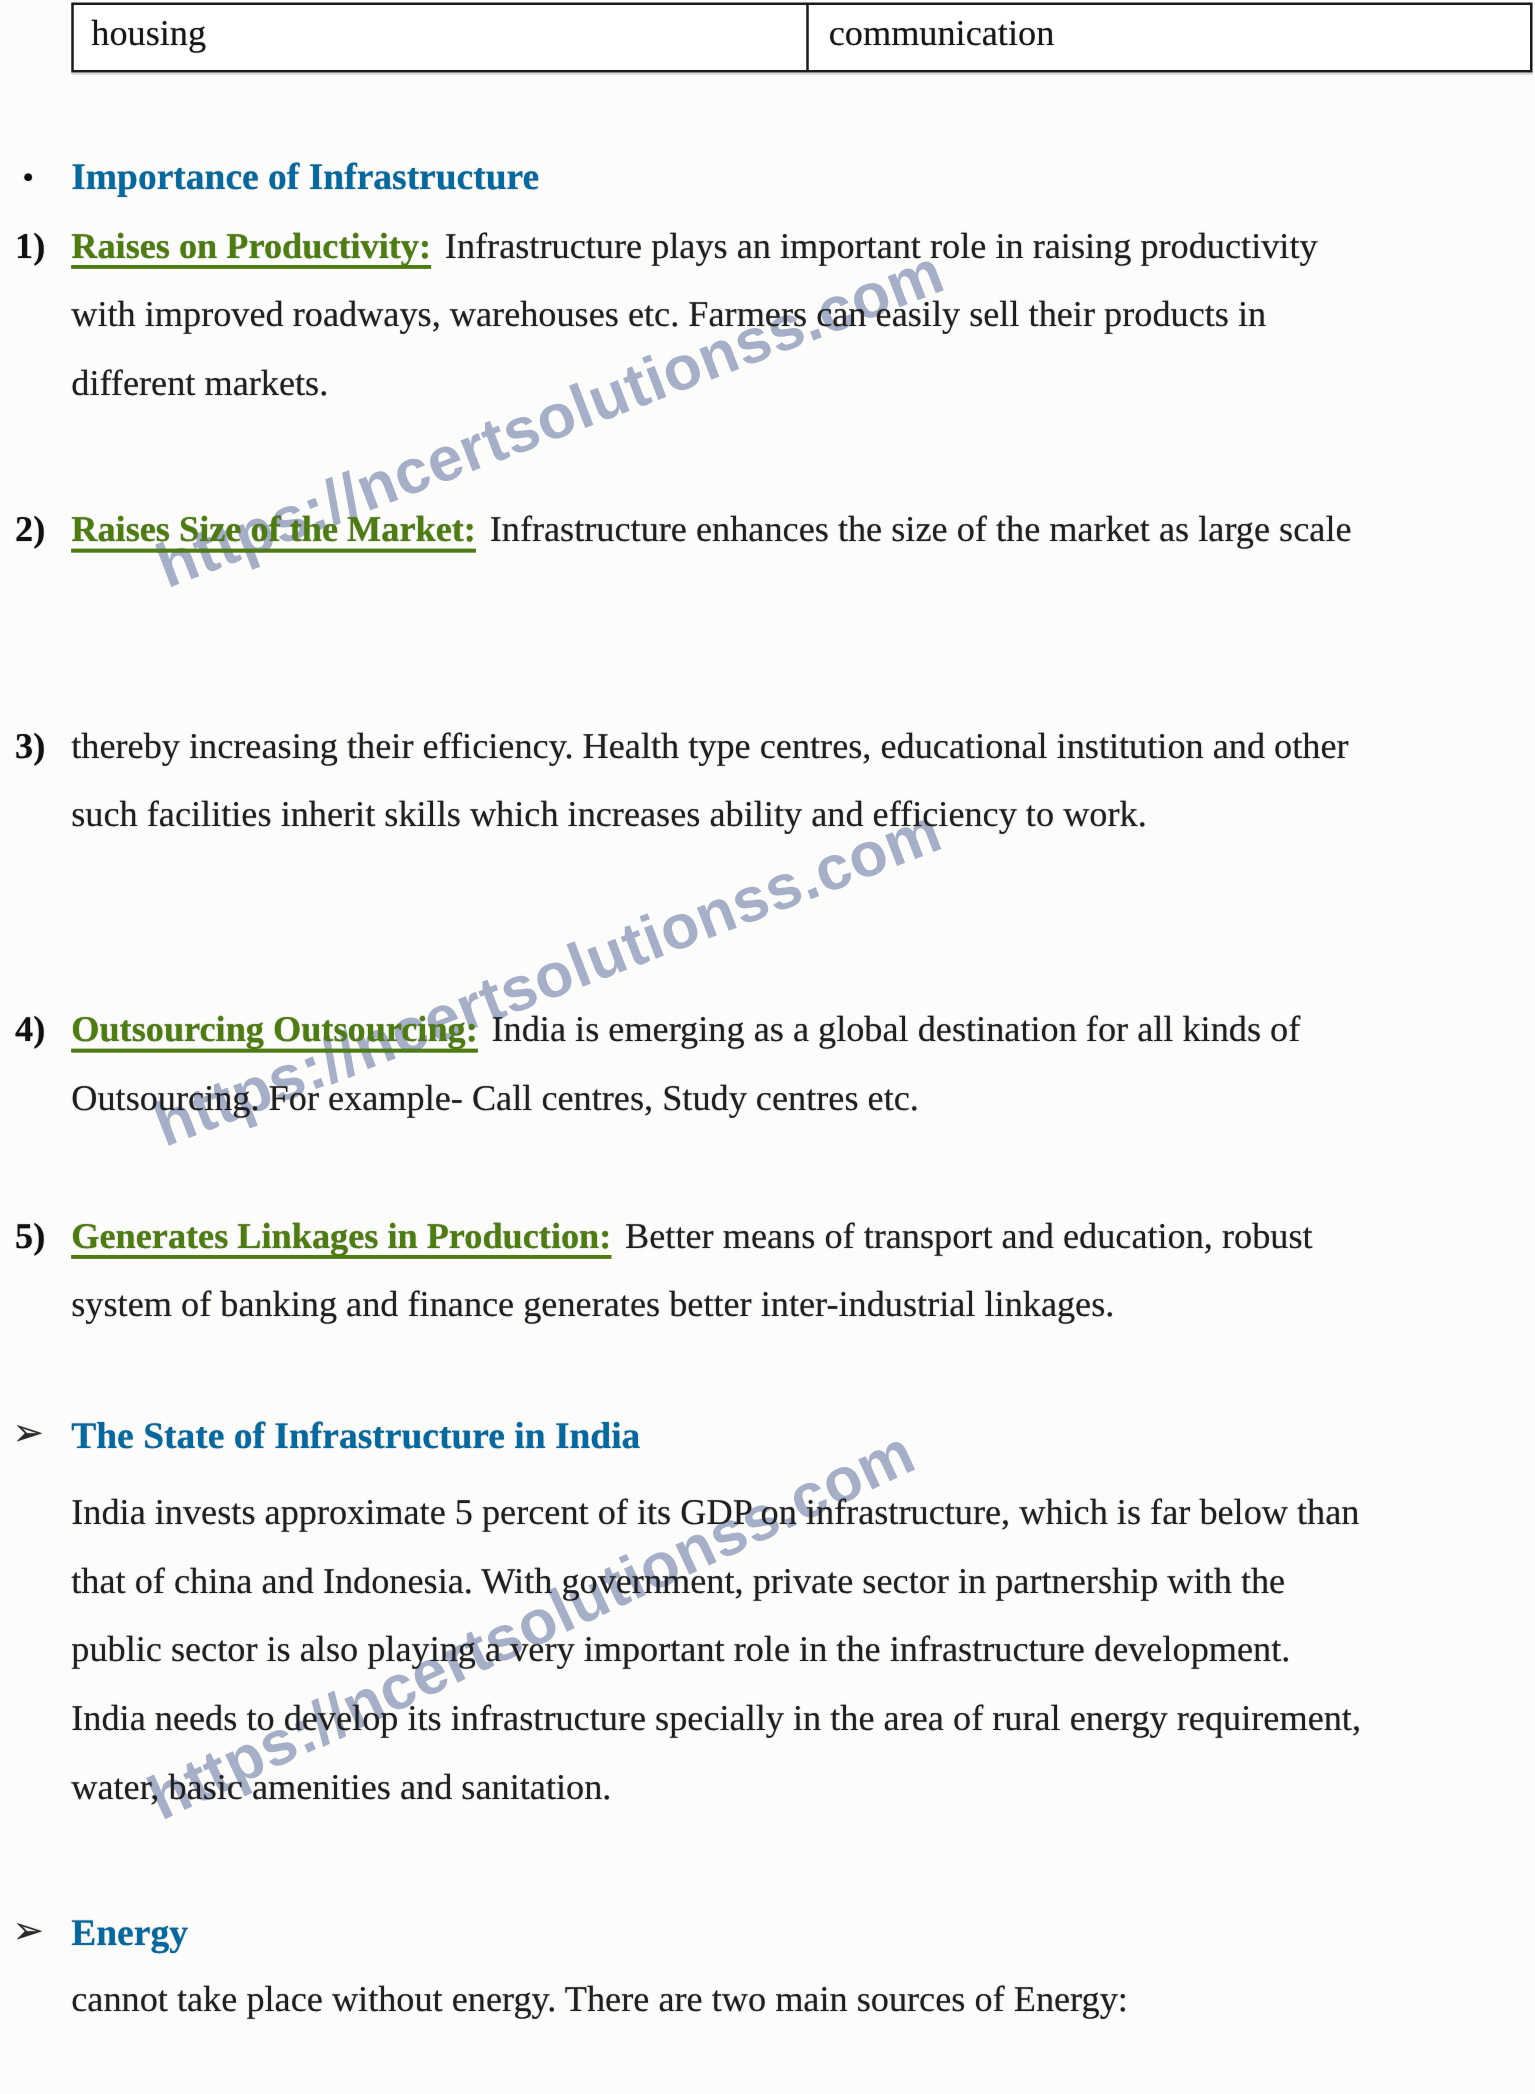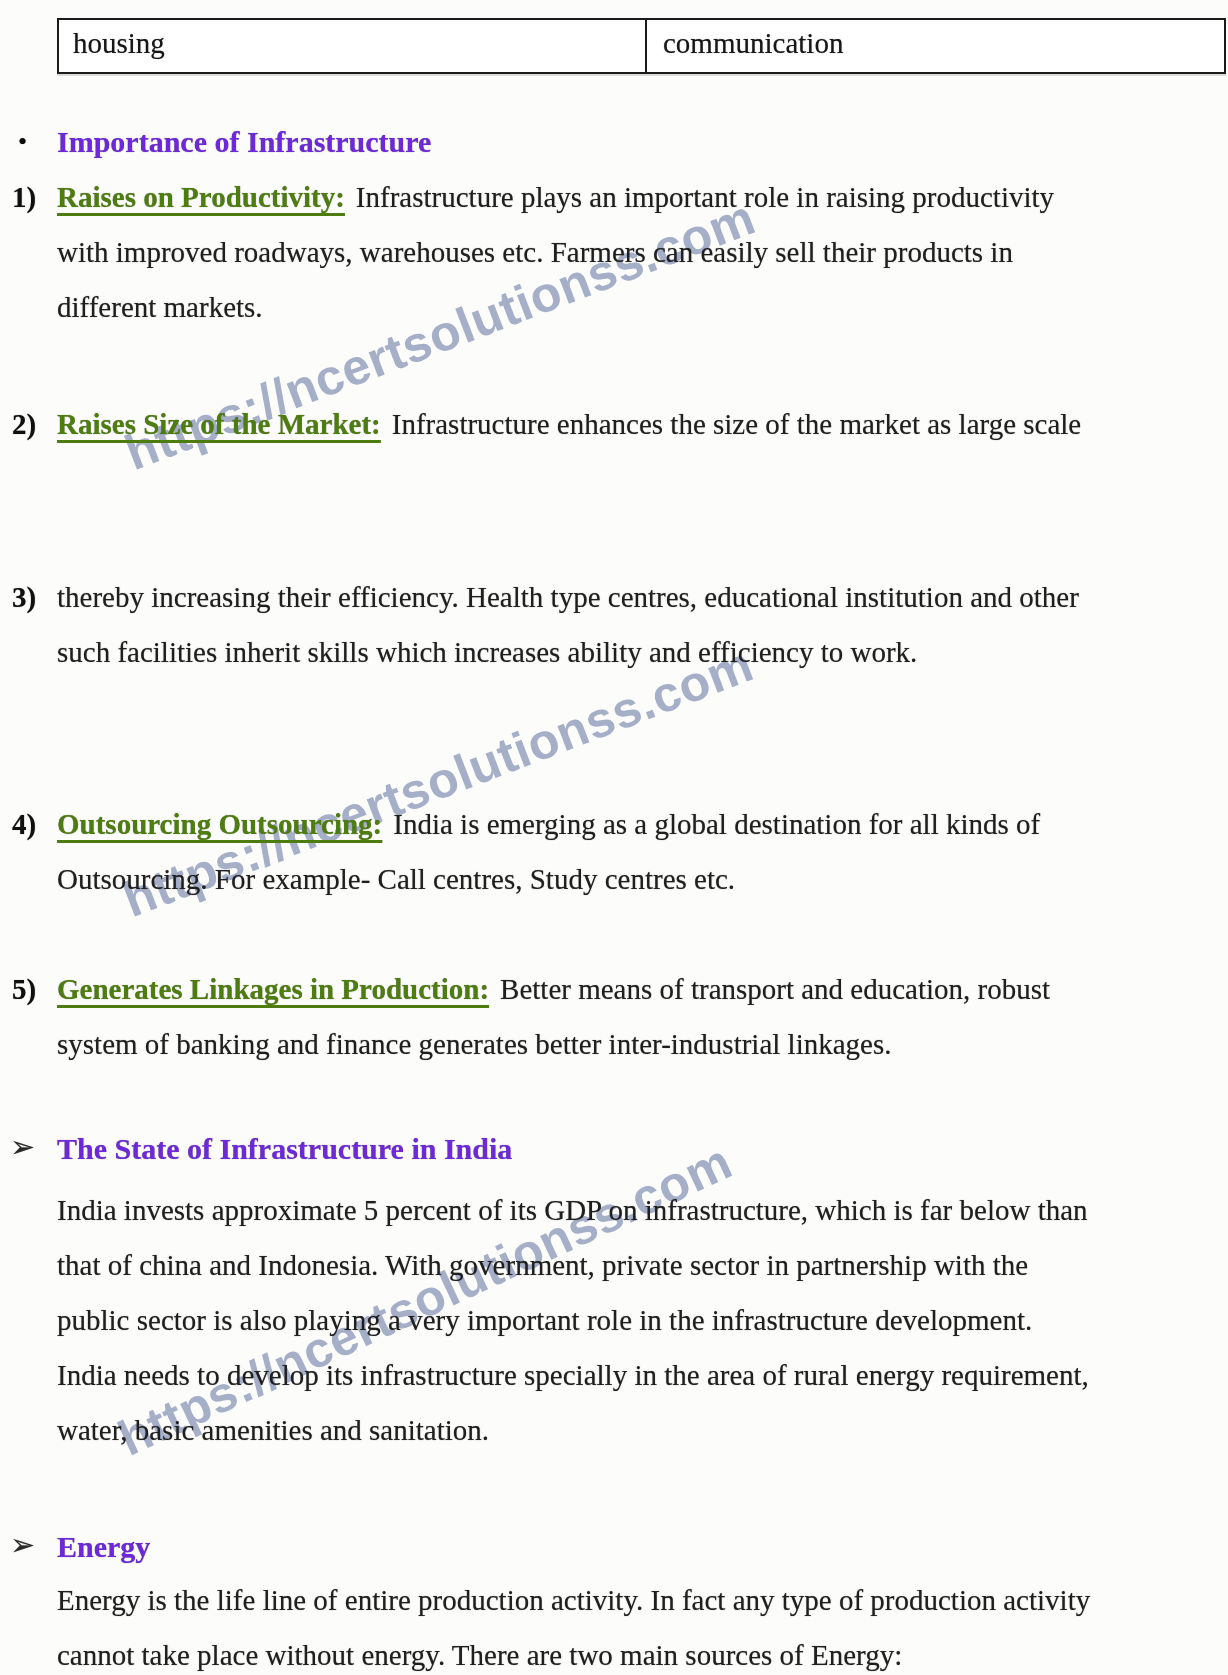--- a/index.html
+++ b/index.html
@@ -12,21 +12,21 @@
   }
   #page {
     position: relative;
     width: 1228px; height: 1675px;
   }
   
   .txt { text-shadow: 0 0 1px rgba(35,35,35,0.55); }
 
   
   .tbl {
-    position: absolute; top: 18px; left: 57px;
+    position: absolute; top: 2px; left: 57px;
     width: 1169px; height: 56px;
     border: 2px solid #1b1b1b;
     display: flex;
     box-sizing: border-box;
     background: #fff;
     box-shadow: 0 2px 0 rgba(120,120,120,0.25);
   }
   .tbl .cell {
     box-sizing: border-box;
     padding: 7px 0 0 14px;
@@ -55,21 +55,21 @@
   }
   .bullet-marker {
     position: absolute; left: 18px; top: 0;
     font-size: 26px; line-height: 55px; color: #0c0c0c;
   }
   .arrow-marker {
     position: absolute; left: 10px; top: -2px;
     font-size: 30px; line-height: 55px; color: #2a2a2a;
   }
   .h-bold {
-    font-weight: bold; font-size: 30px; color: #6d28d9;
+    font-weight: bold; font-size: 30px; color: #0369a1;
     line-height: 55px; margin-left: 57px; white-space: nowrap;
   }
 
   
   .wm {
     position: absolute;
     font-family: "Liberation Sans", sans-serif;
     font-weight: bold;
     font-size: 50px;
     letter-spacing: 0.5px;
@@ -156,19 +156,18 @@
         <div class="line">water, basic amenities and sanitation.</div>
       </div>
     </div>
 
     <div class="block txt" style="top:1519px;">
       <span class="arrow-marker">➢</span>
       <div class="h-bold">Energy</div>
     </div>
     <div class="block txt" style="top:1573px;">
       <div class="body-ind">
-        <div class="line">Energy is the life line of entire production activity. In fact any type of production activity</div>
         <div class="line">cannot take place without energy. There are two main sources of Energy:</div>
       </div>
     </div>
 
   </div>
 </div>
 
 </body></html>

